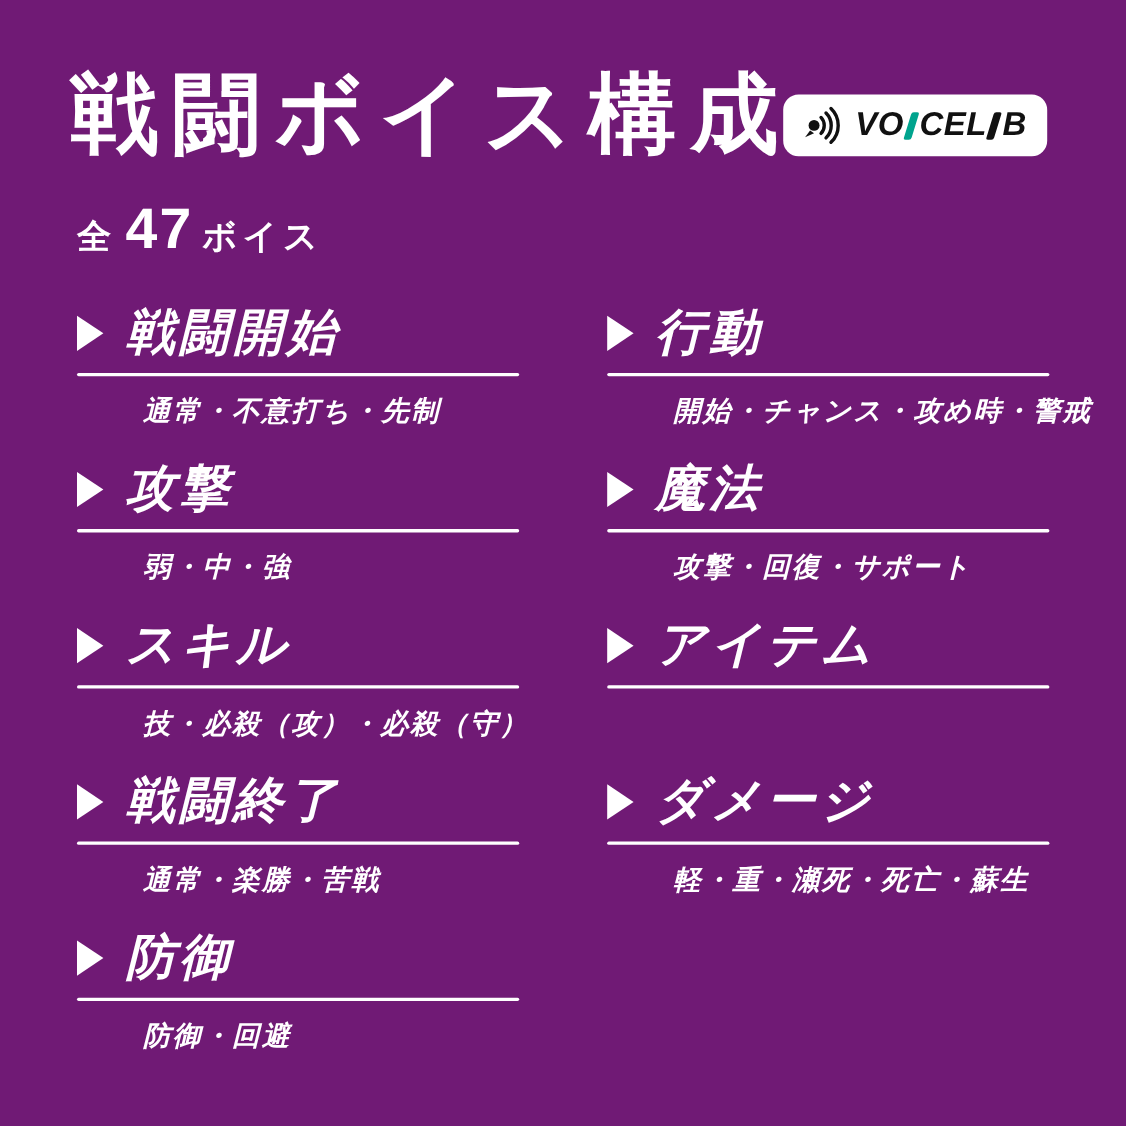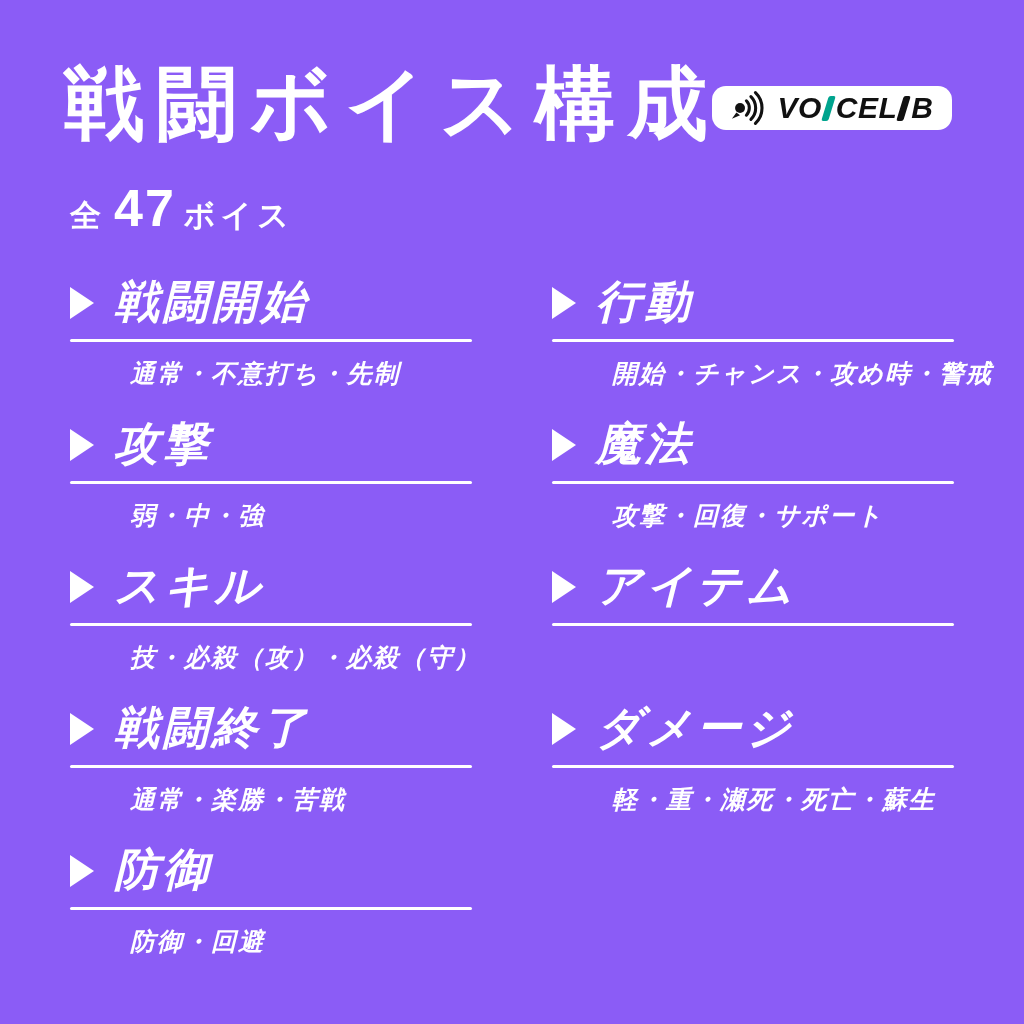--- a/index.html
+++ b/index.html
@@ -15,21 +15,21 @@
     color: #ffffff;
   }
   
   .title {
     position: absolute; left: 64px; top: 58px;
     font-size: 80px; font-weight: 900; letter-spacing: 13px;
     line-height: 1.15; color: #ffffff; white-space: nowrap;
   }
   .logo {
     position: absolute; left: 712px; top: 86px;
-    width: 240px; height: 44px;
+    width: 240px; height: 56px;
     background: #ffffff; border-radius: 14px;
     display: flex; align-items: center; justify-content: center;
     gap: 7px;
   }
   .logo-icon { display: block; flex: 0 0 auto; }
   .logo-text {
     display: flex; align-items: center;
     font-size: 30px; font-weight: 900; font-style: italic;
     letter-spacing: 0.5px; color: #111111; line-height: 1;
   }
@@ -65,21 +65,21 @@
   }
   .rule { height: 3px; background: #ffffff; border-radius: 2px; margin-top: 7px; }
   .sec-sub {
     font-size: 25px; font-weight: 700; letter-spacing: 2px;
     margin: 15px 0 0 60px; min-height: 30px; white-space: nowrap;
   }
 </style>
 </head>
 <body>
 
-<div class="canvas" style="background-color: #8b5cf6;">
+<div class="canvas" style="background-color: #701a75;">
 
   <div class="title">戦闘ボイス構成</div>
 
   <div class="logo" style="background-color: rgb(255, 255, 255);">
     <svg class="logo-icon" width="40" height="38" viewBox="0 0 44 42">
       <circle cx="11" cy="21" r="5.5" fill="#111111"></circle>
       <path d="M7 26 L2 33 L11 29 Z" fill="#111111"></path>
       <path d="M18 13 A 11.5 11.5 0 0 1 18 29" stroke="#111111" stroke-width="3.4" fill="none" stroke-linecap="round"></path>
       <path d="M23 8.5 A 17.5 17.5 0 0 1 23 33.5" stroke="#111111" stroke-width="3.4" fill="none" stroke-linecap="round"></path>
       <path d="M28 4 A 23.5 23.5 0 0 1 28 38" stroke="#111111" stroke-width="3.4" fill="none" stroke-linecap="round"></path>

